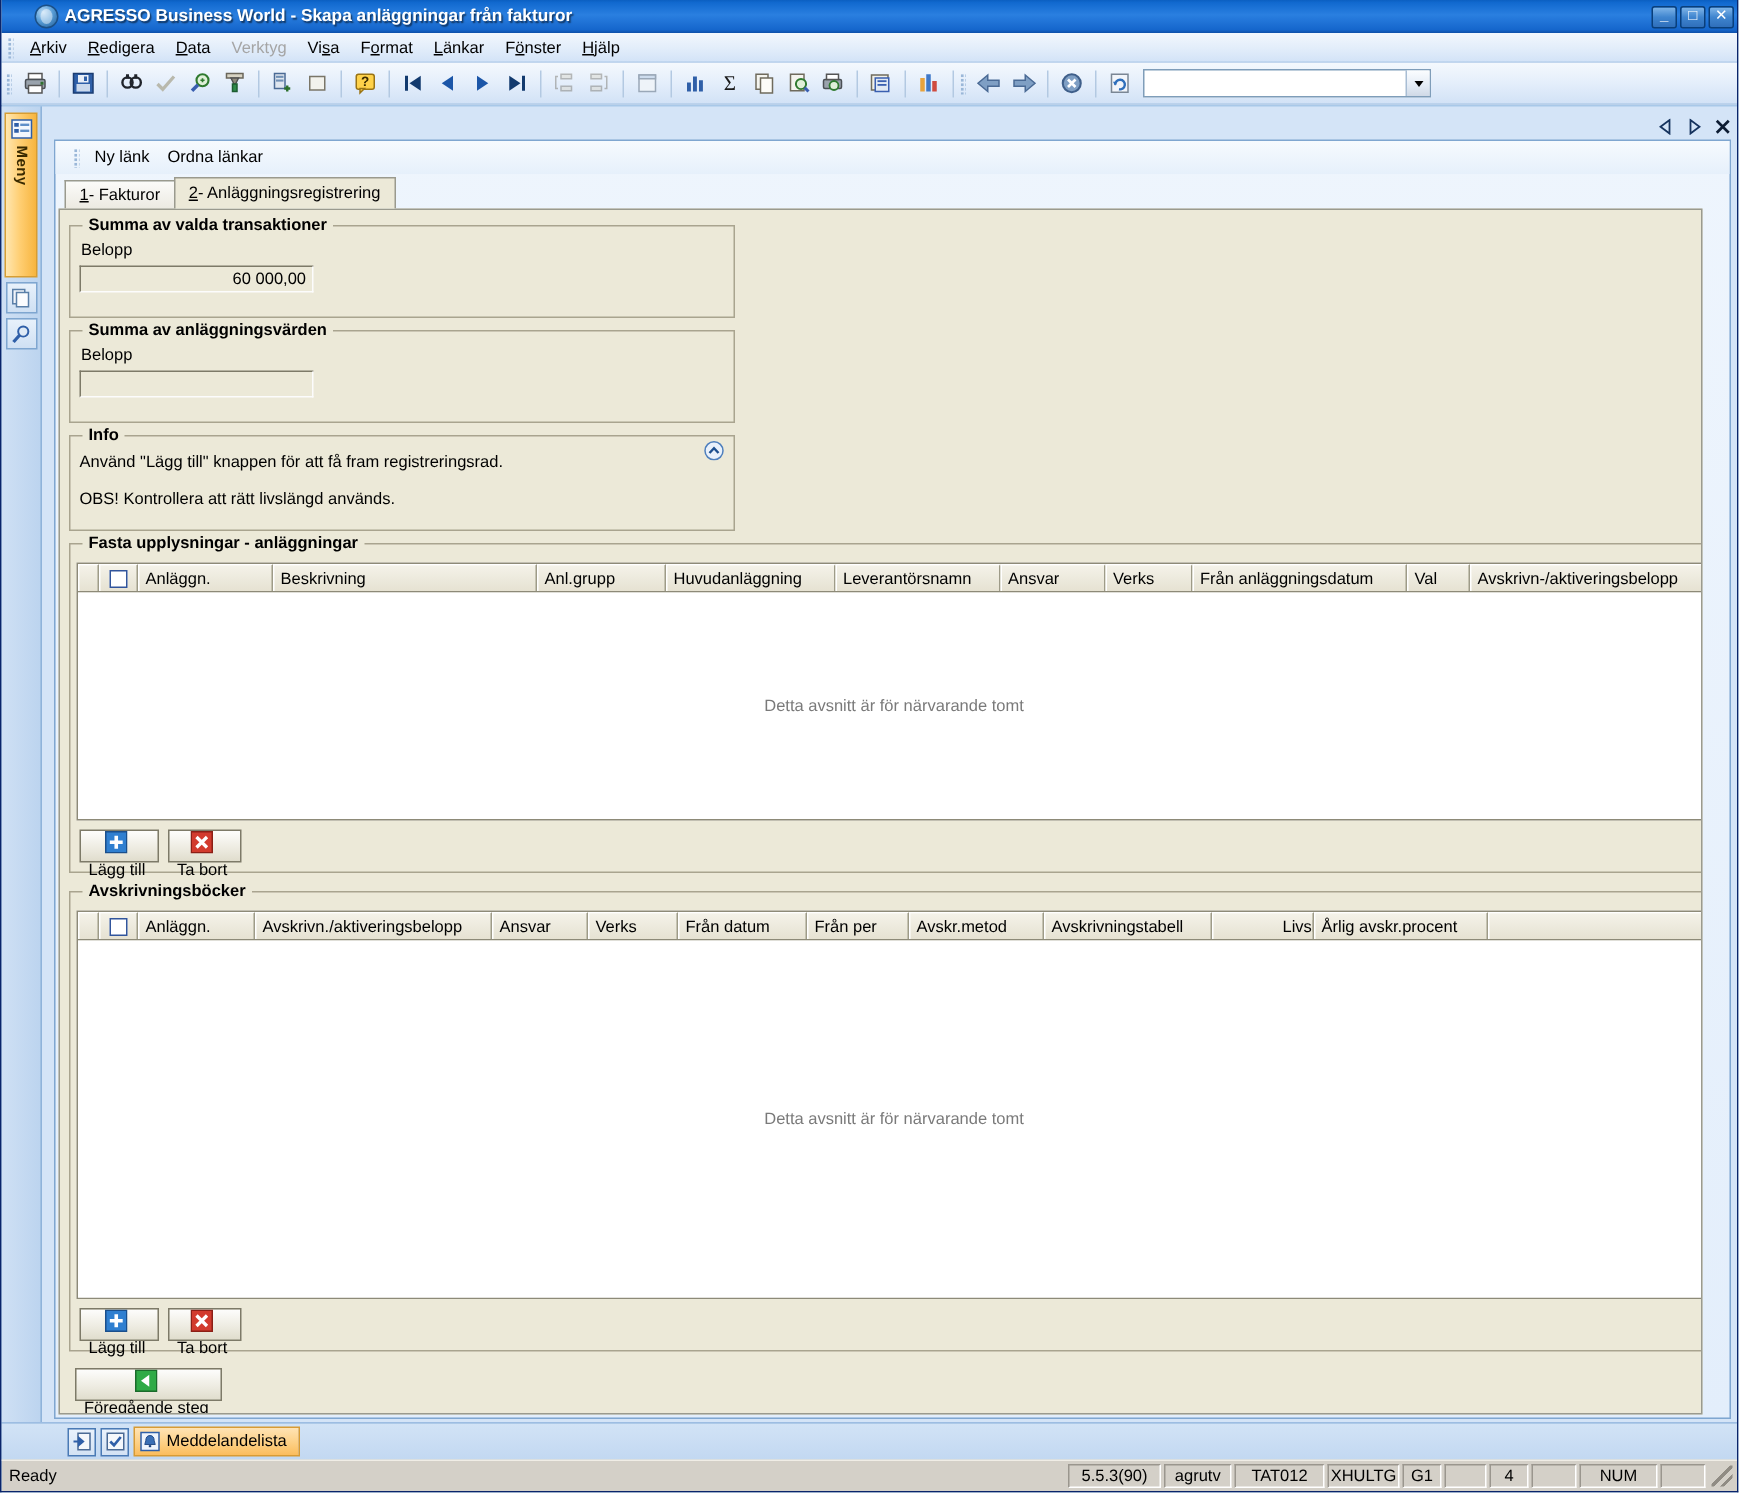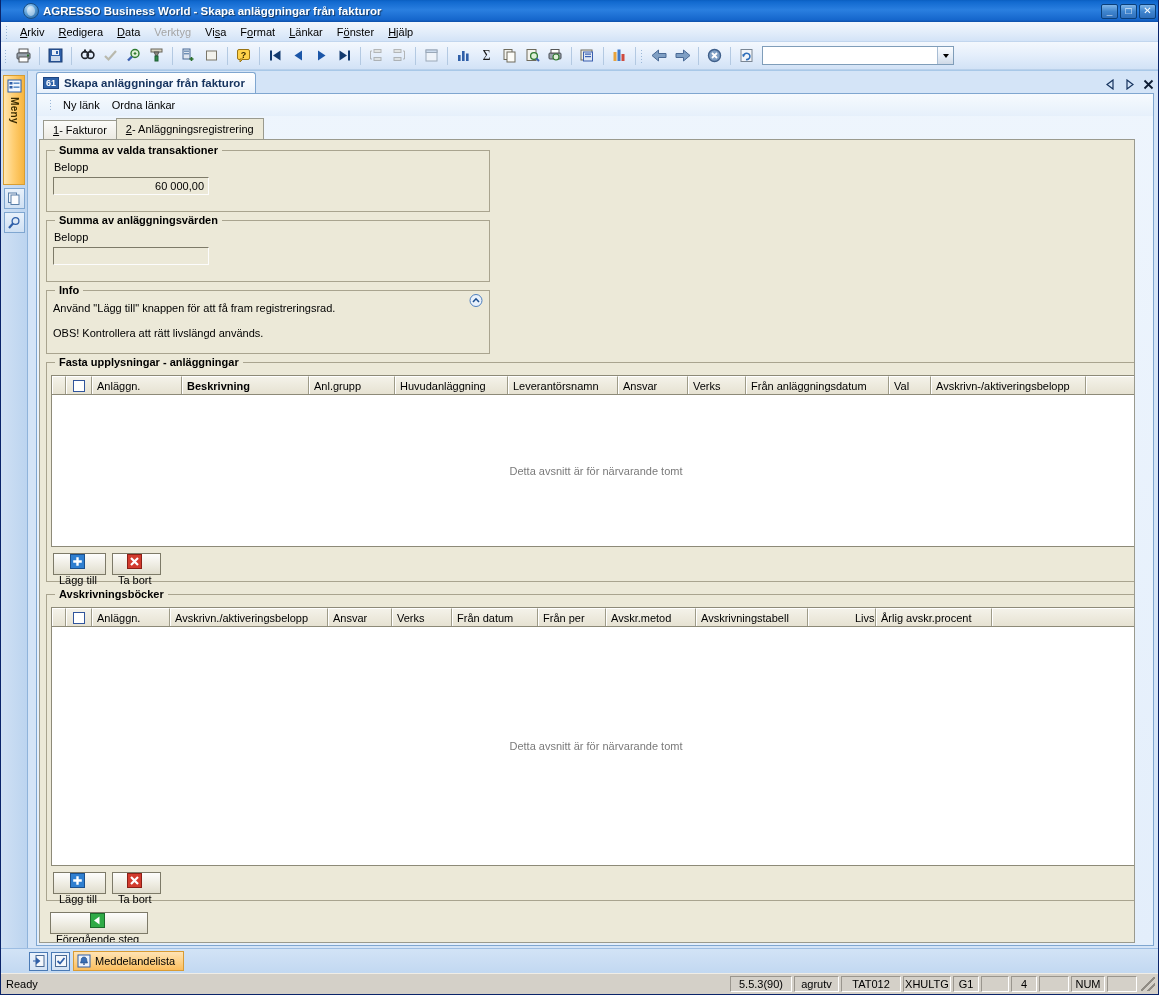--- a/index.html
+++ b/index.html
@@ -292,21 +292,21 @@
     font-size: 11px; color: #000; cursor: pointer;
     white-space: nowrap;
     flex-direction: column;
   }
   .ico16 { width: 15px; height: 15px; flex: none; display: block; }
 
   
   .taskbar {
     position: absolute; left: 0; right: 0; bottom: 21px; height: 25px;
     background: linear-gradient(to bottom,#d2e3f6,#c2d8f1);
-    display: flex; align-items: center; padding-left: 28px; gap: 3px;
+    display: flex; align-items: center; padding-left: 44px; gap: 3px;
     border-top: 1px solid #9dbde2;
   }
   .tb-sq {
     width: 19px; height: 19px;
     background: linear-gradient(to bottom,#eaf2fc,#d3e2f4);
     border: 1px solid #4a7ab5;
     display: flex; align-items: center; justify-content: center; cursor: pointer;
   }
   .task-item {
     height: 20px; display: flex; align-items: center; gap: 4px;
@@ -596,24 +596,20 @@
         <svg width="14" height="14" viewBox="0 0 14 14">
             <circle cx="8.5" cy="5" r="3.4" fill="#dfeaf6" stroke="#2f5fa8" stroke-width="1.3"></circle>
             <path d="M6 7.5 L2 12" stroke="#2f5fa8" stroke-width="2.2"></path>
           </svg>
       </div>
     </div>
 
     <div class="doc-area">
 
       <div class="doc-tabbar">
-        <div class="doc-tab">
-          <span class="dt-num">61</span>
-          <span class="dt-label">Skapa anläggningar från fakturor</span>
-        </div>
         <div class="doc-nav">
           <div class="dn-btn">
             <svg width="9" height="11" viewBox="0 0 9 11">
                 <path d="M7 1 L7 10 L1 5.5 Z" fill="none" stroke="#16335e" stroke-width="1.2"></path>
               </svg>
           </div>
           <div class="dn-btn">
             <svg width="9" height="11" viewBox="0 0 9 11">
                 <path d="M2 1 L2 10 L8 5.5 Z" fill="none" stroke="#16335e" stroke-width="1.2"></path>
               </svg>
@@ -673,21 +669,21 @@
 
           <div class="group" style="left:6px; top:222px; width:1100px; height:220px;">
             <div class="g-title">Fasta upplysningar - anläggningar</div>
             <div class="grid-wrap">
               <div class="grid-head" id="assets-head">
                   <div class="gh spacer" style="width: 14px;"></div>
                   <div class="gh chk" style="width: 26px;">
                     <div class="hdr-chk"></div>
                   </div>
                   <div class="gh" style="width: 90px;">Anläggn.</div>
-                  <div class="gh" style="width: 127px; font-weight: bold;">Beskrivning</div>
+                  <div class="gh" style="width: 176px;">Beskrivning</div>
                   <div class="gh" style="width: 86px;">Anl.grupp</div>
                   <div class="gh" style="width: 113px;">Huvudanläggning</div>
                   <div class="gh" style="width: 110px;">Leverantörsnamn</div>
                   <div class="gh" style="width: 70px;">Ansvar</div>
                   <div class="gh" style="width: 58px;">Verks</div>
                   <div class="gh" style="width: 143px;">Från anläggningsdatum</div>
                   <div class="gh" style="width: 42px;">Val</div>
                   <div class="gh" style="width: 155px;">Avskrivn-/aktiveringsbelopp</div>
                   <div class="gh last"></div>
                 </div>
@@ -797,19 +793,19 @@
     <div class="sb-left">Ready</div>
     <div id="sb-cells" style="display:flex; align-items:center;">
         <div class="sb-cell" style="width: 62px;">5.5.3(90)</div>
         <div class="sb-cell" style="width: 45px;">agrutv</div>
         <div class="sb-cell" style="width: 60px;">TAT012</div>
         <div class="sb-cell" style="width: 48px;">XHULTG</div>
         <div class="sb-cell" style="width: 26px;">G1</div>
         <div class="sb-cell" style="width: 28px;"></div>
         <div class="sb-cell" style="width: 26px;">4</div>
         <div class="sb-cell" style="width: 30px;"></div>
-        <div class="sb-cell" style="width: 34px;">NUM</div>
+        <div class="sb-cell" style="width: 52px;">NUM</div>
         <div class="sb-cell" style="width: 30px;"></div>
       </div>
     <div class="sb-grip"></div>
   </div>
 
 </div>
 
 </body></html>

